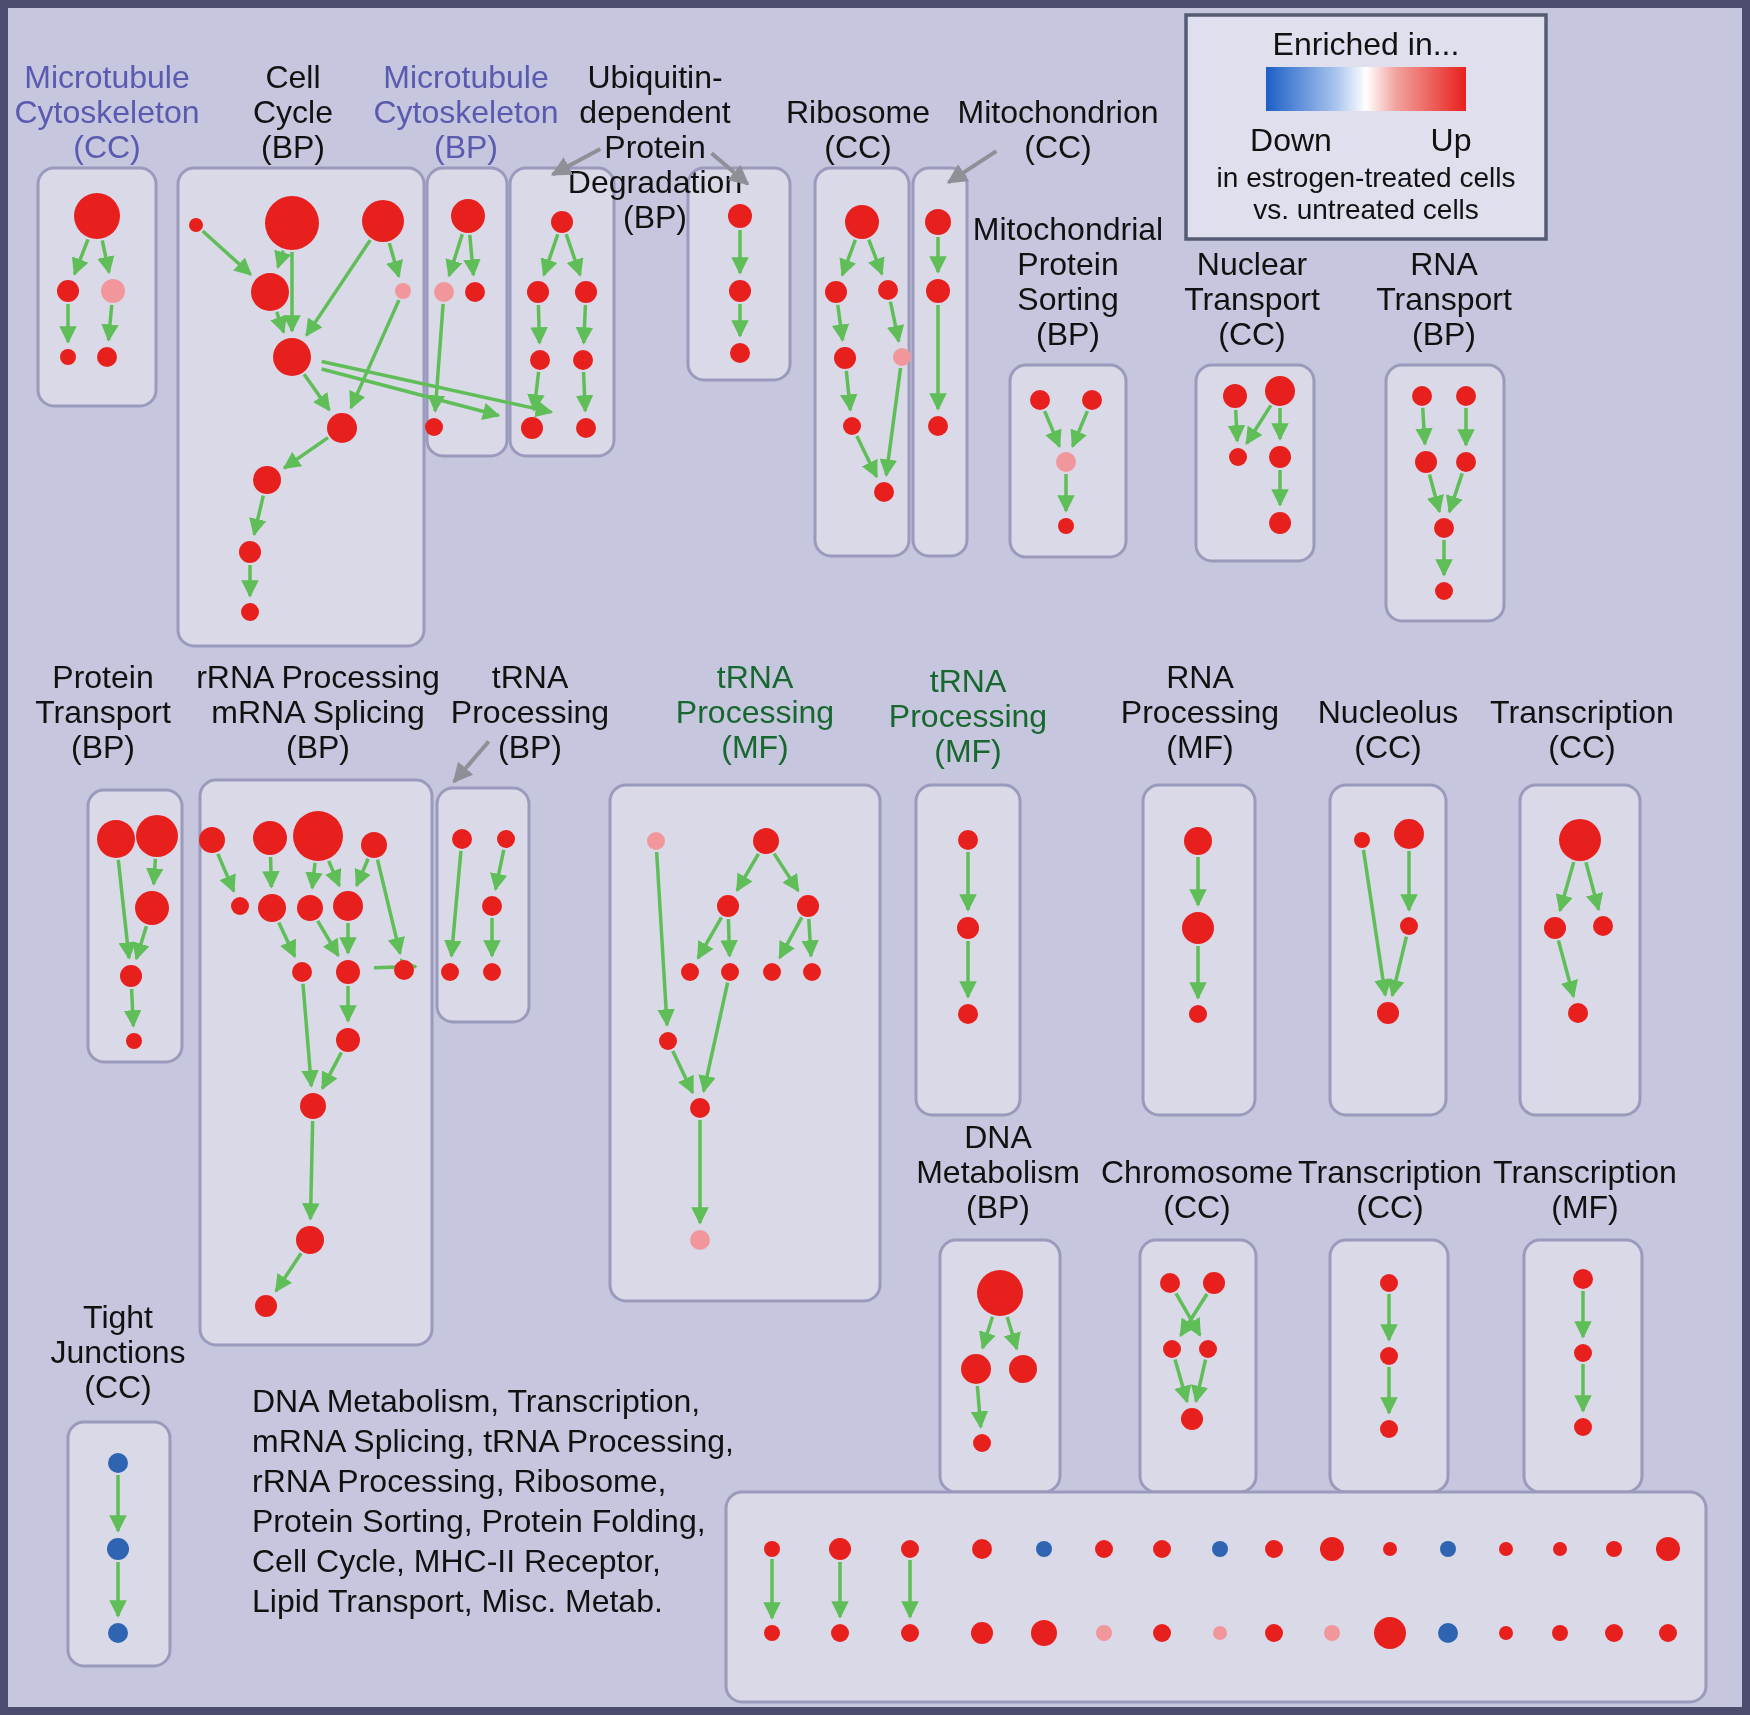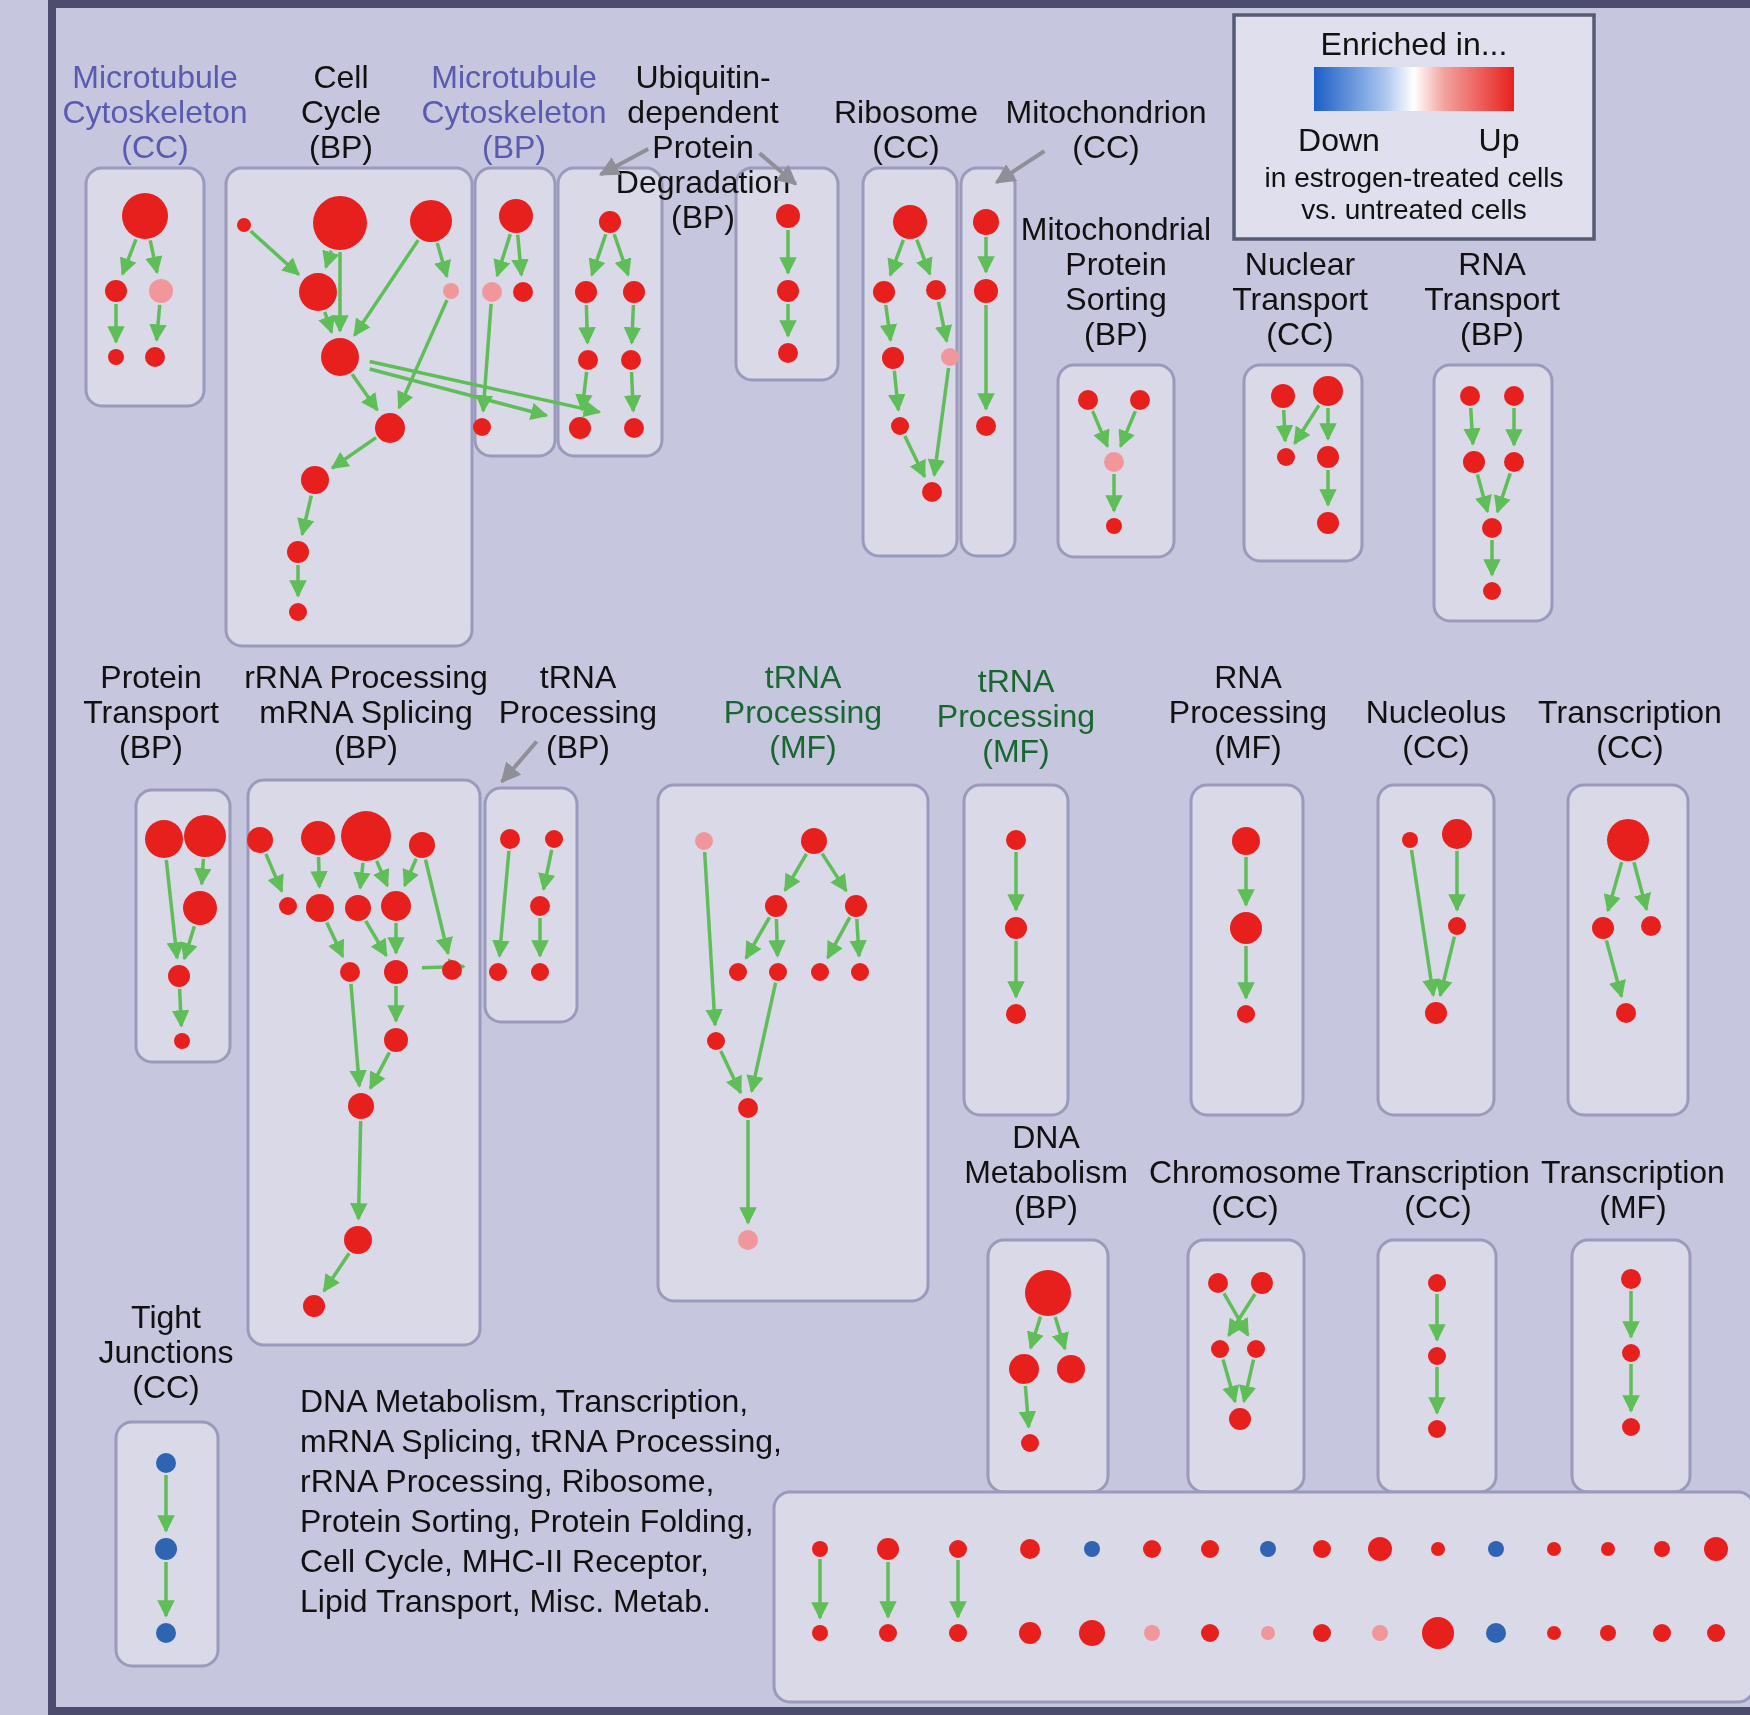--- a/index.html
+++ b/index.html
@@ -1,16 +1,16 @@
 <!DOCTYPE html>
 <html><head>
 <meta charset="utf-8">
 <style>
   html,body{margin:0;padding:0;background:#c6c6de;}
-  #wrap{width:1616px;height:1715px;position:relative;padding-left:48px;}
+  #wrap{width:1616px;height:1715px;position:relative;}
   svg{display:block;}
   text{font-family:"Liberation Sans","DejaVu Sans",sans-serif;}
 </style>
 </head>
 <body>
 
 <div id="wrap">
   <svg id="fig" width="1750" height="1715" viewBox="0 0 1750 1715" font-family="&quot;Liberation Sans&quot;,&quot;DejaVu Sans&quot;,sans-serif">
       <defs>
         <marker id="ag" viewBox="0 0 10 10" refX="9" refY="5" markerWidth="5" markerHeight="5" orient="auto-start-reverse">

